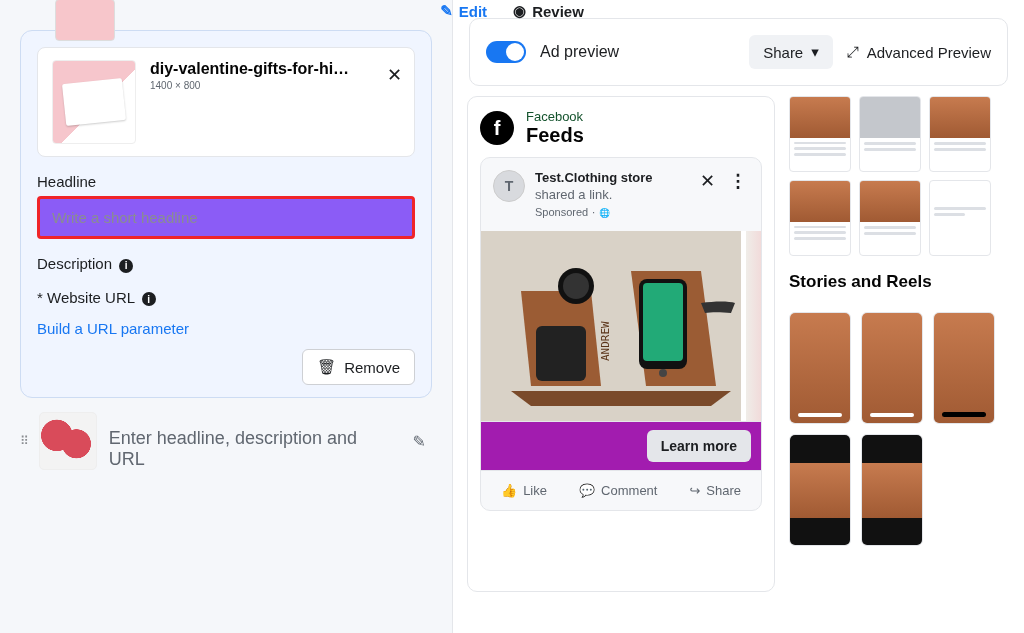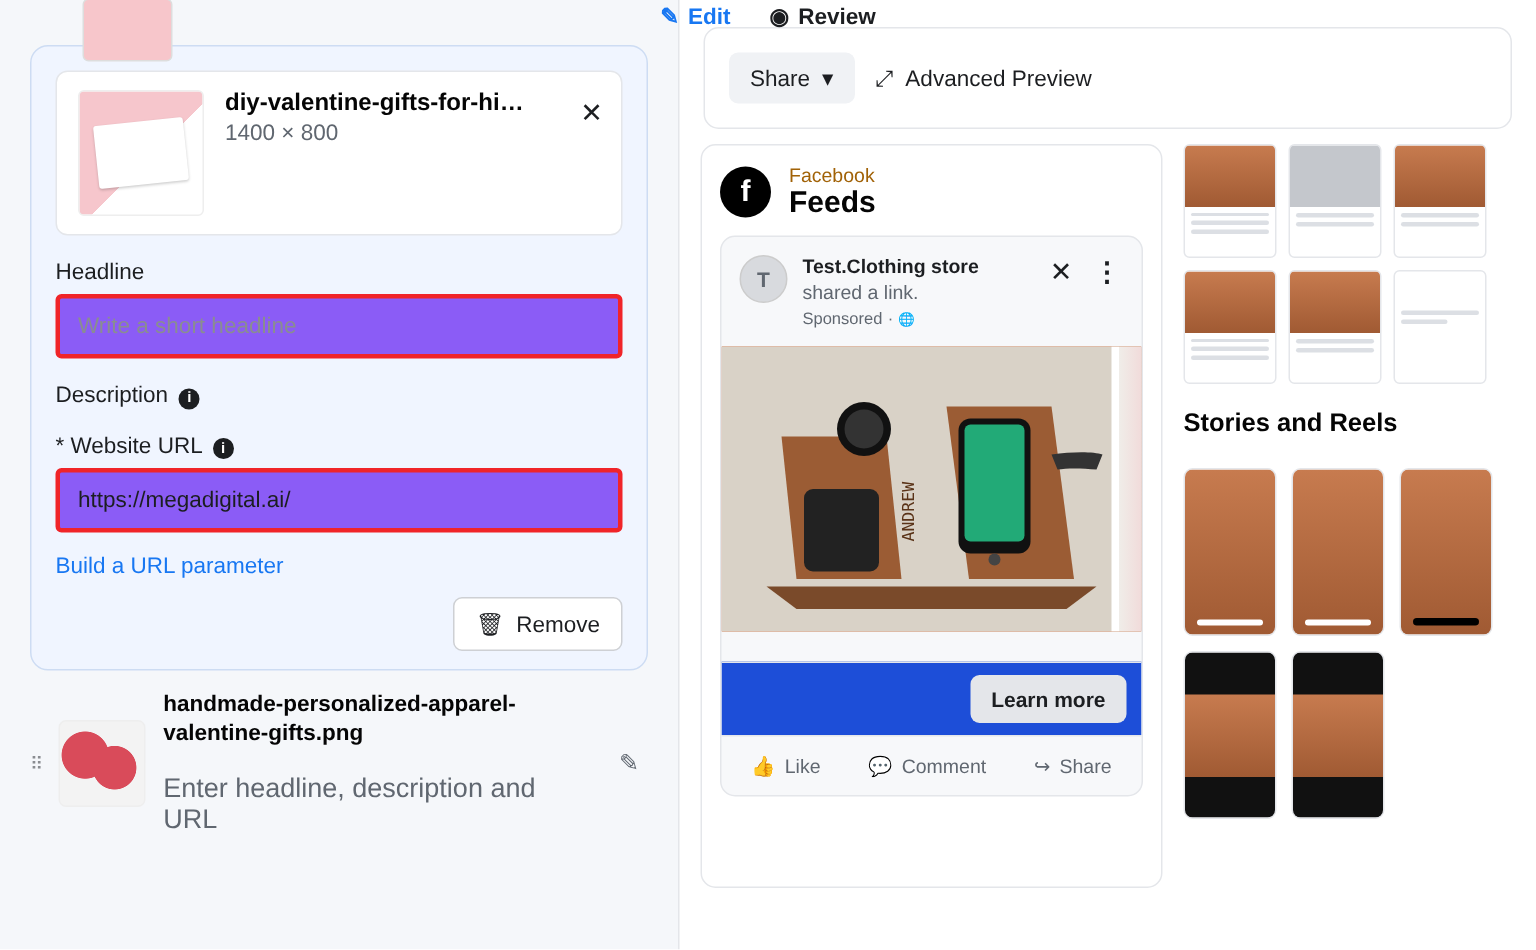--- a/index.html
+++ b/index.html
@@ -12,21 +12,21 @@
     .tab.active { color: #1877f2; }
     .tab.inactive { color: #1c1e21; }
 
     .card-area { margin: 0 20px; border: 1px solid #cddcf3; border-radius: 12px; padding: 16px 16px 12px; background: #f0f5ff; }
     .thumb-sm { width: 60px; height: 42px; background: linear-gradient(#f7c6cb,#f7c6cb); border-radius: 4px; margin-bottom: 8px; border:1px solid #ddd; position:absolute; top:-32px; left:34px;}
     .media-row { background:#fff; border:1px solid #e4e6ea; border-radius:8px; padding:12px 14px; display:flex; gap:14px; align-items:flex-start; position:relative;}
     .media-thumb { width:84px; height:84px; border-radius:4px; background: linear-gradient(135deg,#f6c6cc 0%, #f6c6cc 55%, #fff 55%); border:1px solid #eee; flex:0 0 84px; display:flex; align-items:center; justify-content:center; overflow:hidden;}
     .media-thumb-img { width:60px; height:42px; background:#fff; border-radius:2px; transform: rotate(-6deg); box-shadow:0 1px 2px rgba(0,0,0,.2);}
     .media-info { flex:1; min-width:0; }
     .media-title { font-weight:600; font-size:16px; color:#050505; white-space:nowrap; overflow:hidden; text-overflow:ellipsis; max-width:210px;}
-    .media-dim { font-size:15px; color:#606770; margin-top:2px;}
+    .media-dim { font-size:10px; color:#606770; margin-top:2px;}
     .media-btns { display:flex; gap:10px; margin-top:12px;}
     .btn-gray { background:#e4e6ea; border:none; border-radius:6px; padding:8px 14px; font-size:15px; font-weight:500; color:#1c1e21; cursor:pointer; }
     .close-x { position:absolute; right:12px; top:16px; font-size:18px; color:#1c1e21; cursor:pointer; font-weight:500;}
 
     .field-label { font-size:15px; color:#1c1e21; margin:16px 0 6px; font-weight:400;}
     .field-label .info { display:inline-flex; width:14px; height:14px; border-radius:50%; background:#1c1e21; color:#fff; font-size:10px; align-items:center; justify-content:center; margin-left:3px; font-weight:700;}
     .highlight-input { border:3px solid #f02429; border-radius:4px; padding:10px 12px; font-size:15px; color:#1c1e21; background:#8b5cf6;}
     .highlight-input input { border:none; outline:none; width:100%; font-size:15px; color:#1c1e21; background:transparent;}
     .highlight-input input::placeholder { color:#8a8d91; }
 
@@ -51,36 +51,36 @@
     .preview-label { font-size:16px; color:#1c1e21;}
     .right-top-actions { display:flex; gap:14px; align-items:center;}
     .share-btn { background:#f0f2f5; border:none; border-radius:6px; padding:8px 14px; font-size:15px; color:#1c1e21; cursor:pointer; display:flex; align-items:center; gap:8px;}
     .adv-link { display:flex; align-items:center; gap:8px; font-size:15px; color:#1c1e21; cursor:pointer;}
 
     .right-body { flex:1; display:flex; gap:0; padding:0 14px 0 14px; overflow:hidden;}
     .feed-col { flex:0 0 308px; border:1px solid #e4e6ea; border-radius:10px; padding:12px 12px 8px; display:flex; flex-direction:column; gap:10px; height:496px; overflow:hidden;}
     .feed-header { display:flex; gap:12px; align-items:center;}
     .fb-logo { width:34px; height:34px; border-radius:50%; background:#000; display:flex; align-items:center; justify-content:center;}
     .fb-logo::after{content:"f"; color:#fff; font-weight:700; font-size:20px;}
-    .feed-titles .t1 { font-size:13px; color:#a16207;}
+    .feed-titles .t1 { font-size:13px; color:#14532d;}
     .feed-titles .t2 { font-size:20px; font-weight:700; color:#050505;}
 
     .post { border:1px solid #e4e6ea; border-radius:10px; overflow:hidden; background:#f7f8fa; padding-top:12px;}
     .post-head { display:flex; align-items:flex-start; gap:10px; padding:0 12px;}
     .avatar { width:32px; height:32px; border-radius:50%; background:#d8dade; display:flex; align-items:center; justify-content:center; font-weight:700; color:#606770; font-size:14px; border:1px solid #ccc;}
     .post-head-txt { flex:1; font-size:13px; line-height:1.3;}
     .page-name { font-weight:600; }
     .sponsored { color:#606770; font-size:11px;}
     .globe { font-size:9px; color:#606770;}
     .post-x { font-size:18px; color:#1c1e21; cursor:pointer; padding:0 2px;}
     .post-dots { font-size:18px; font-weight:700; color:#1c1e21; cursor:pointer; padding:0 2px;}
     .post-img { margin:10px 0 0; height:190px; background:#c77b4f; position:relative; display:flex; align-items:center; justify-content:center; overflow:hidden;}
     .dock-svg { width:100%; height:100%;}
     .pink-strip { position:absolute; right:-28px; top:0; bottom:0; width:48px; background: linear-gradient(to right, rgba(255,255,255,.6), #f4b9bf); border-left:5px solid #fff;}
-    .post-cta { display:flex; justify-content:flex-end; padding:8px 10px; background:#1d4ed8; border-top:1px solid #e4e6ea;margin-top:20px;}
+    .post-cta { display:flex; justify-content:flex-end; padding:8px 10px; background:#a21caf; border-top:1px solid #e4e6ea;}
     .learn-btn { background:#e4e6ea; border:none; border-radius:6px; padding:8px 14px; font-size:14px; font-weight:600; color:#1c1e21; cursor:pointer;}
     .post-actions { display:flex; justify-content:space-around; padding:6px 4px; border-top:1px solid #e4e6ea;}
     .pa { display:flex; align-items:center; gap:6px; font-size:13px; color:#606770; cursor:pointer; padding:6px 8px;}
 
     .thumbs-col { flex:1; padding-left:14px; display:flex; flex-direction:column; overflow:hidden;}
     .thumb-grid { display:grid; grid-template-columns: repeat(3, 62px); gap:8px; }
     .thumb-grid.g2 { grid-template-columns: repeat(3, 62px); gap:10px; margin-top:10px;}
     .pv { width:62px; height:76px; border-radius:4px; border:1px solid #e4e6ea; background:#fff; overflow:hidden; position:relative;}
     .pv .mini-dock { width:100%; height:55%; background:linear-gradient(#c77b4f,#a05a33);}
     .pv .bars { height:30%; display:flex; flex-direction:column; gap:3px; padding:4px;}
@@ -113,58 +113,60 @@
       </div>
 
       <div class="field-label">Headline</div>
       <div class="highlight-input">
         <input type="text" placeholder="Write a short headline" style="">
       </div>
 
       <div class="field-label"><span>Description</span> <span class="info">i</span></div>
 
       <div class="field-label"><span>* Website URL</span> <span class="info">i</span></div>
-      <div class="highlight-input">
-        <input type="text" value="https://megadigital.ai/" style="">
-      </div>
 
       <a class="url-link">Build a URL parameter</a>
 
       <div class="remove-row">
         <button class="remove-btn">
           <span>🗑</span>
           <span>Remove</span>
         </button>
       </div>
     </div>
 
     <div class="bottom-media">
       <span class="drag-handle">⠿</span>
       <div class="bottom-thumb"></div>
       <div class="bottom-info">
-        <div class="bottom-title">handmade-personalized-apparel-valentine-gifts.png</div>
         <div class="bottom-sub">Enter headline, description and URL</div>
       </div>
       <span class="pencil">✎</span>
     </div>
   </div>
 
   <div style="position:absolute; top:2px; left:50%; transform:translateX(-50%); display:flex; gap:26px; align-items:center;">
     <div class="tab active">
       <span>✎</span>
         <span>Edit</span>
     </div>
     <div class="tab inactive">
       <span>◉</span>
         <span>Review</span>
     </div>
   </div>
 
   <div class="right">
     <div class="right-top">
+      <div class="toggle-wrap">
+        <div class="toggle">
+            <div class="toggle-knob"></div>
+          </div>
+        <span class="preview-label">Ad preview</span>
+      </div>
       <div class="right-top-actions">
         <button class="share-btn">
             <span>Share</span> 
             <span>▾</span>
           </button>
         <div class="adv-link">
           <span>⤢</span>
           <span>Advanced Preview</span>
         </div>
       </div>

